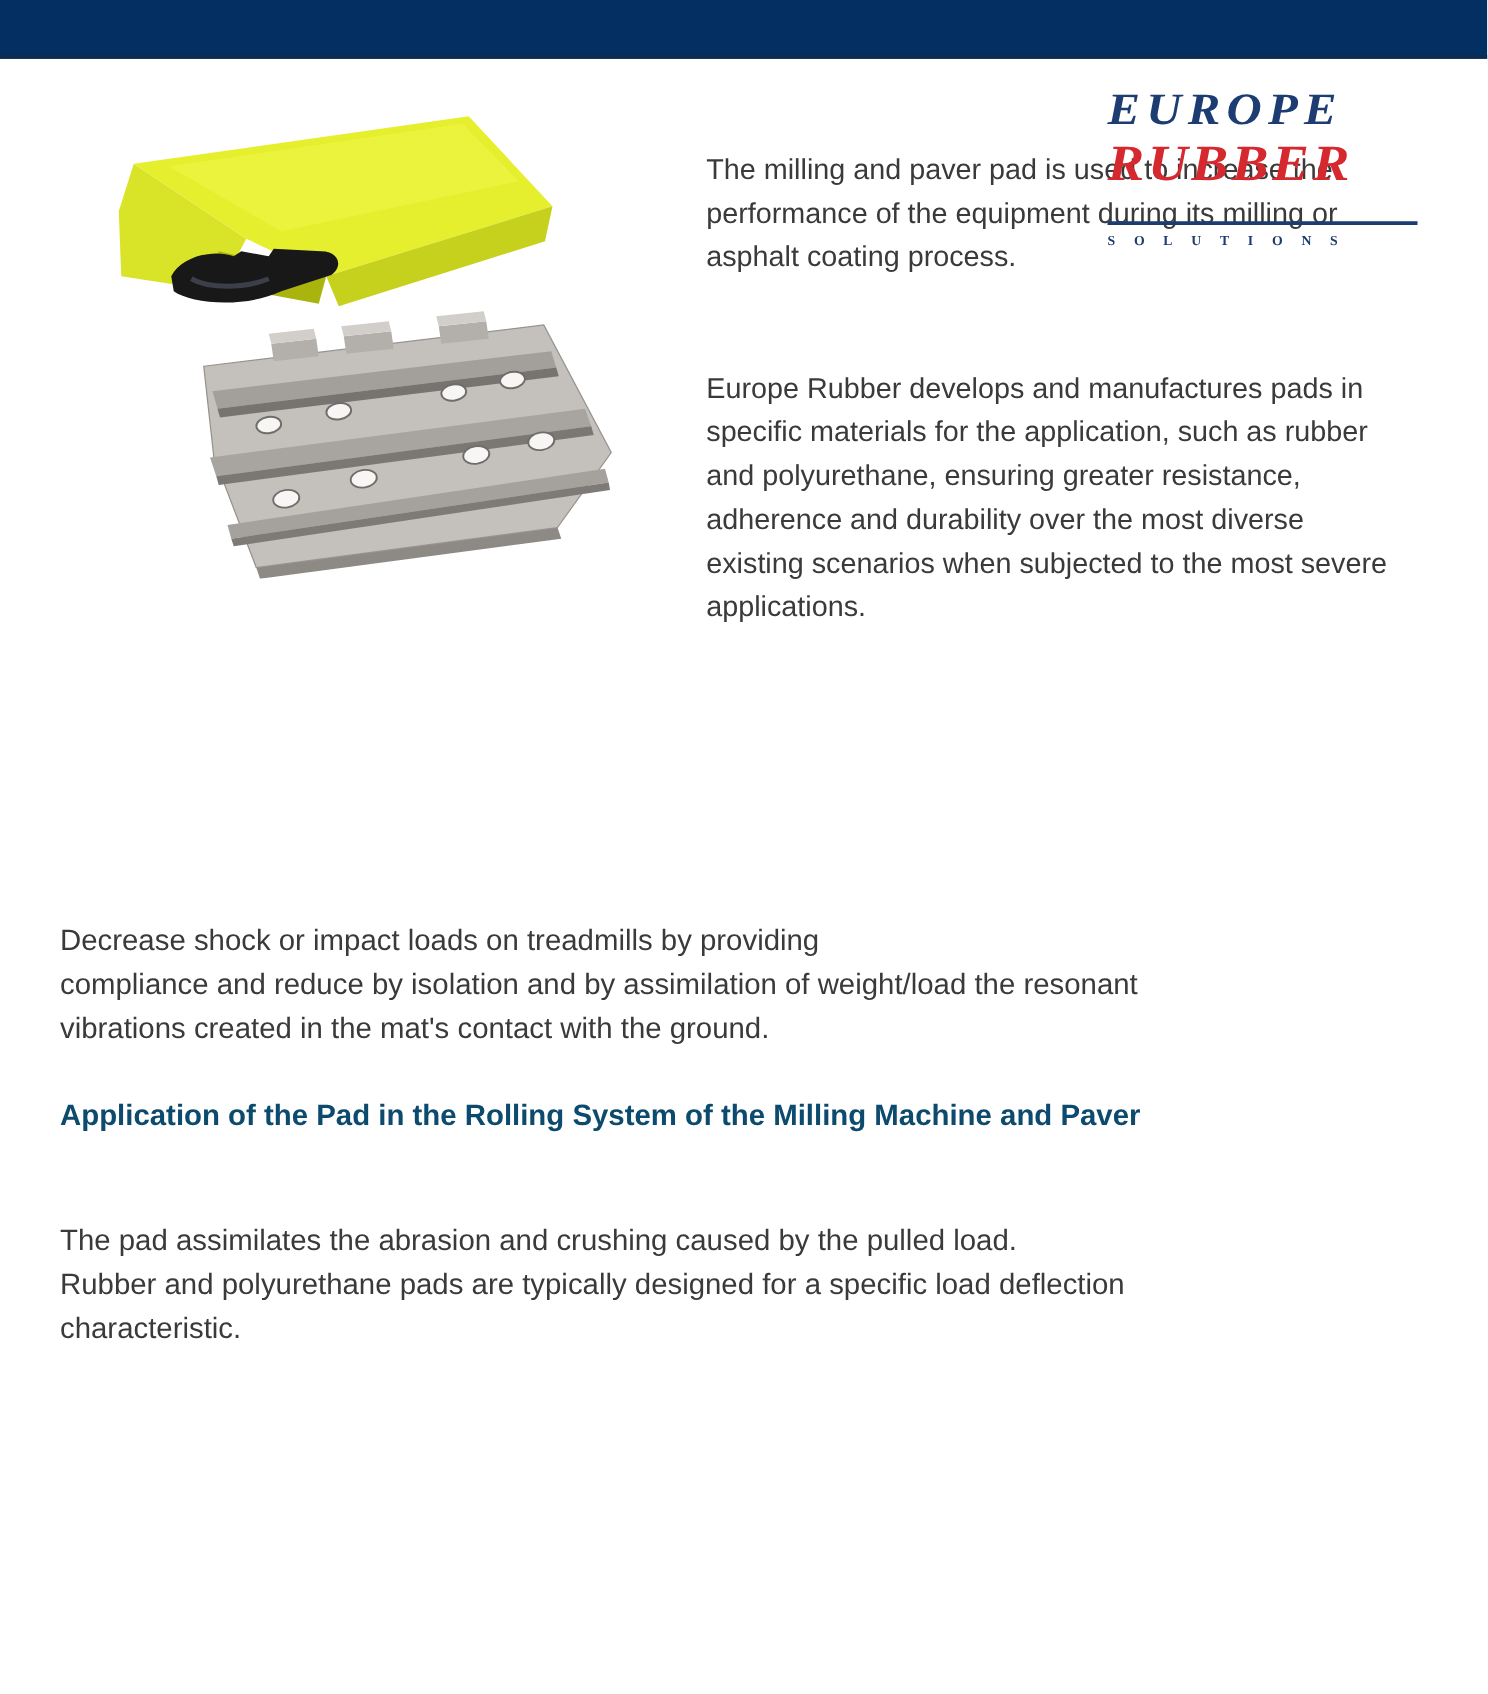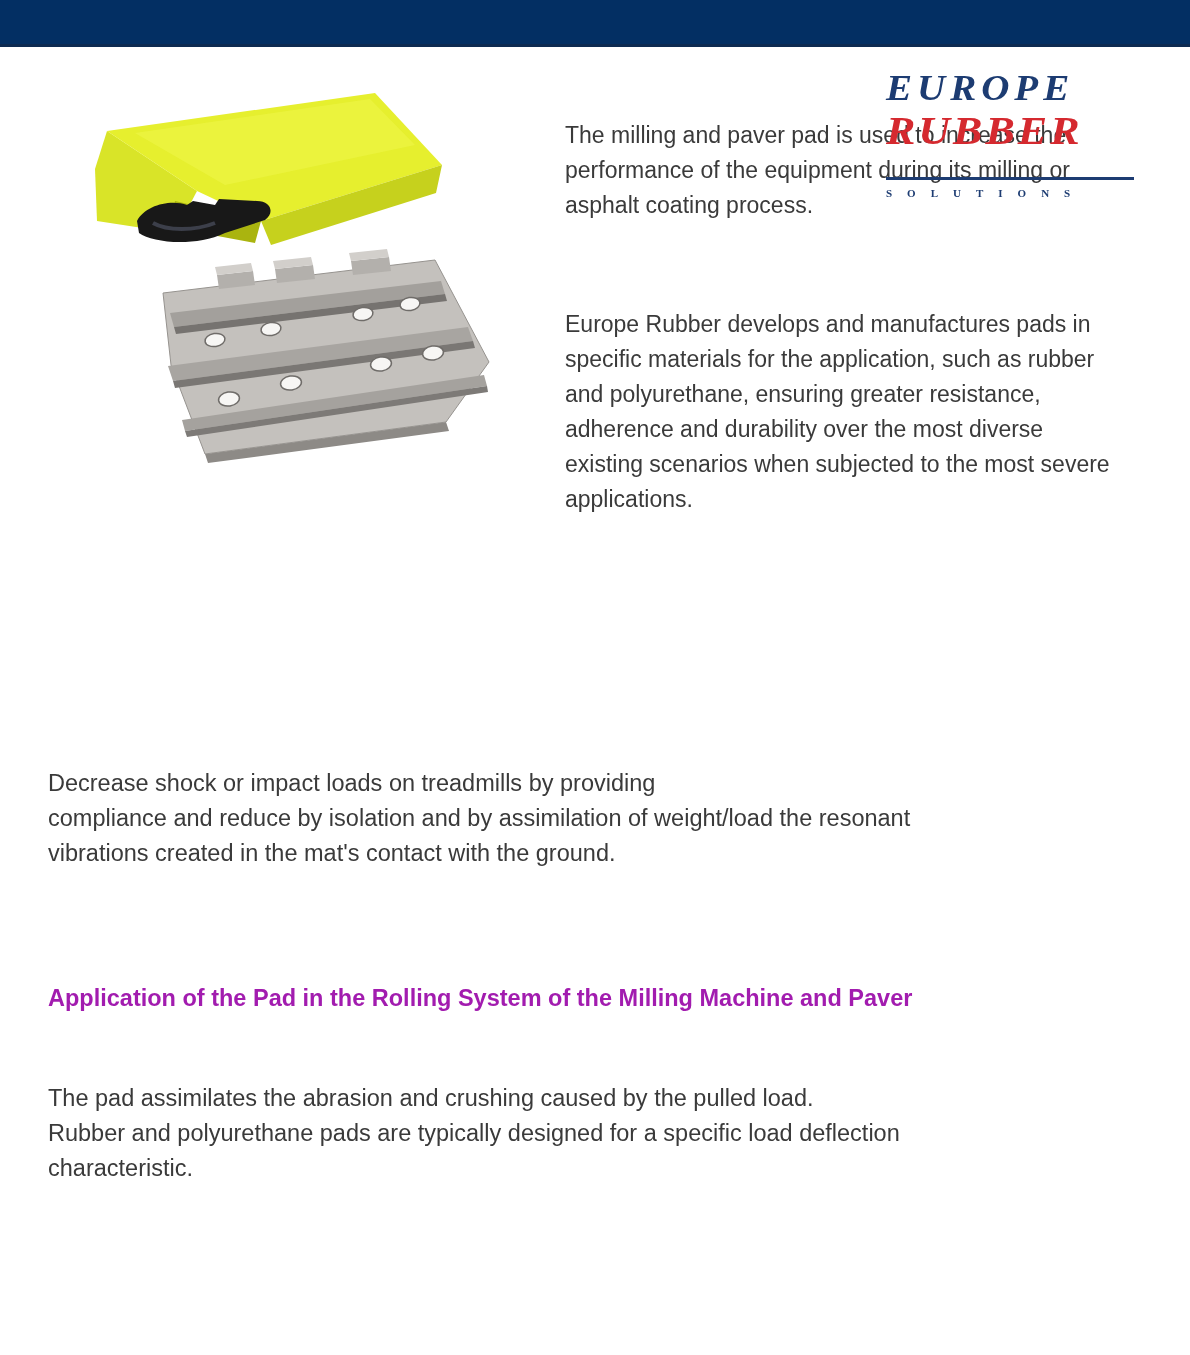--- a/index.html
+++ b/index.html
@@ -80,35 +80,34 @@
     gap: 40px;
   }
   .product-figure { width: 450px; height: 390px; flex: 0 0 auto; }
   .hero-text {
     width: 580px;
     padding-top: 10px;
     font-size: 23px;
     line-height: 35px;
     white-space: pre-line;
   }
-  .hero-text p + p { margin-top: 49px; }
+  .hero-text p + p { margin-top: 35px; }
   
   .body-copy {
     margin: 125px 48px 0 48px;
     font-size: 23.5px;
     line-height: 35px;
     white-space: pre-line;
   }
-  .body-copy .functions-paragraph { margin-top: 54px; }
+  .body-copy .functions-paragraph { margin-top: 37px; }
   .body-copy .subheading {
-    margin-top: 75px;
     font-size: 23.5px;
     font-weight: 700;
     line-height: 35px;
-    color: #a21caf;
+    color: #0c4a6e;
   }
   .body-copy .pad-paragraph { margin-top: 30px; }
 </style>
 </head>
 <body>
 
 <div class="page">
 
   <div class="top-bar"></div>
 

